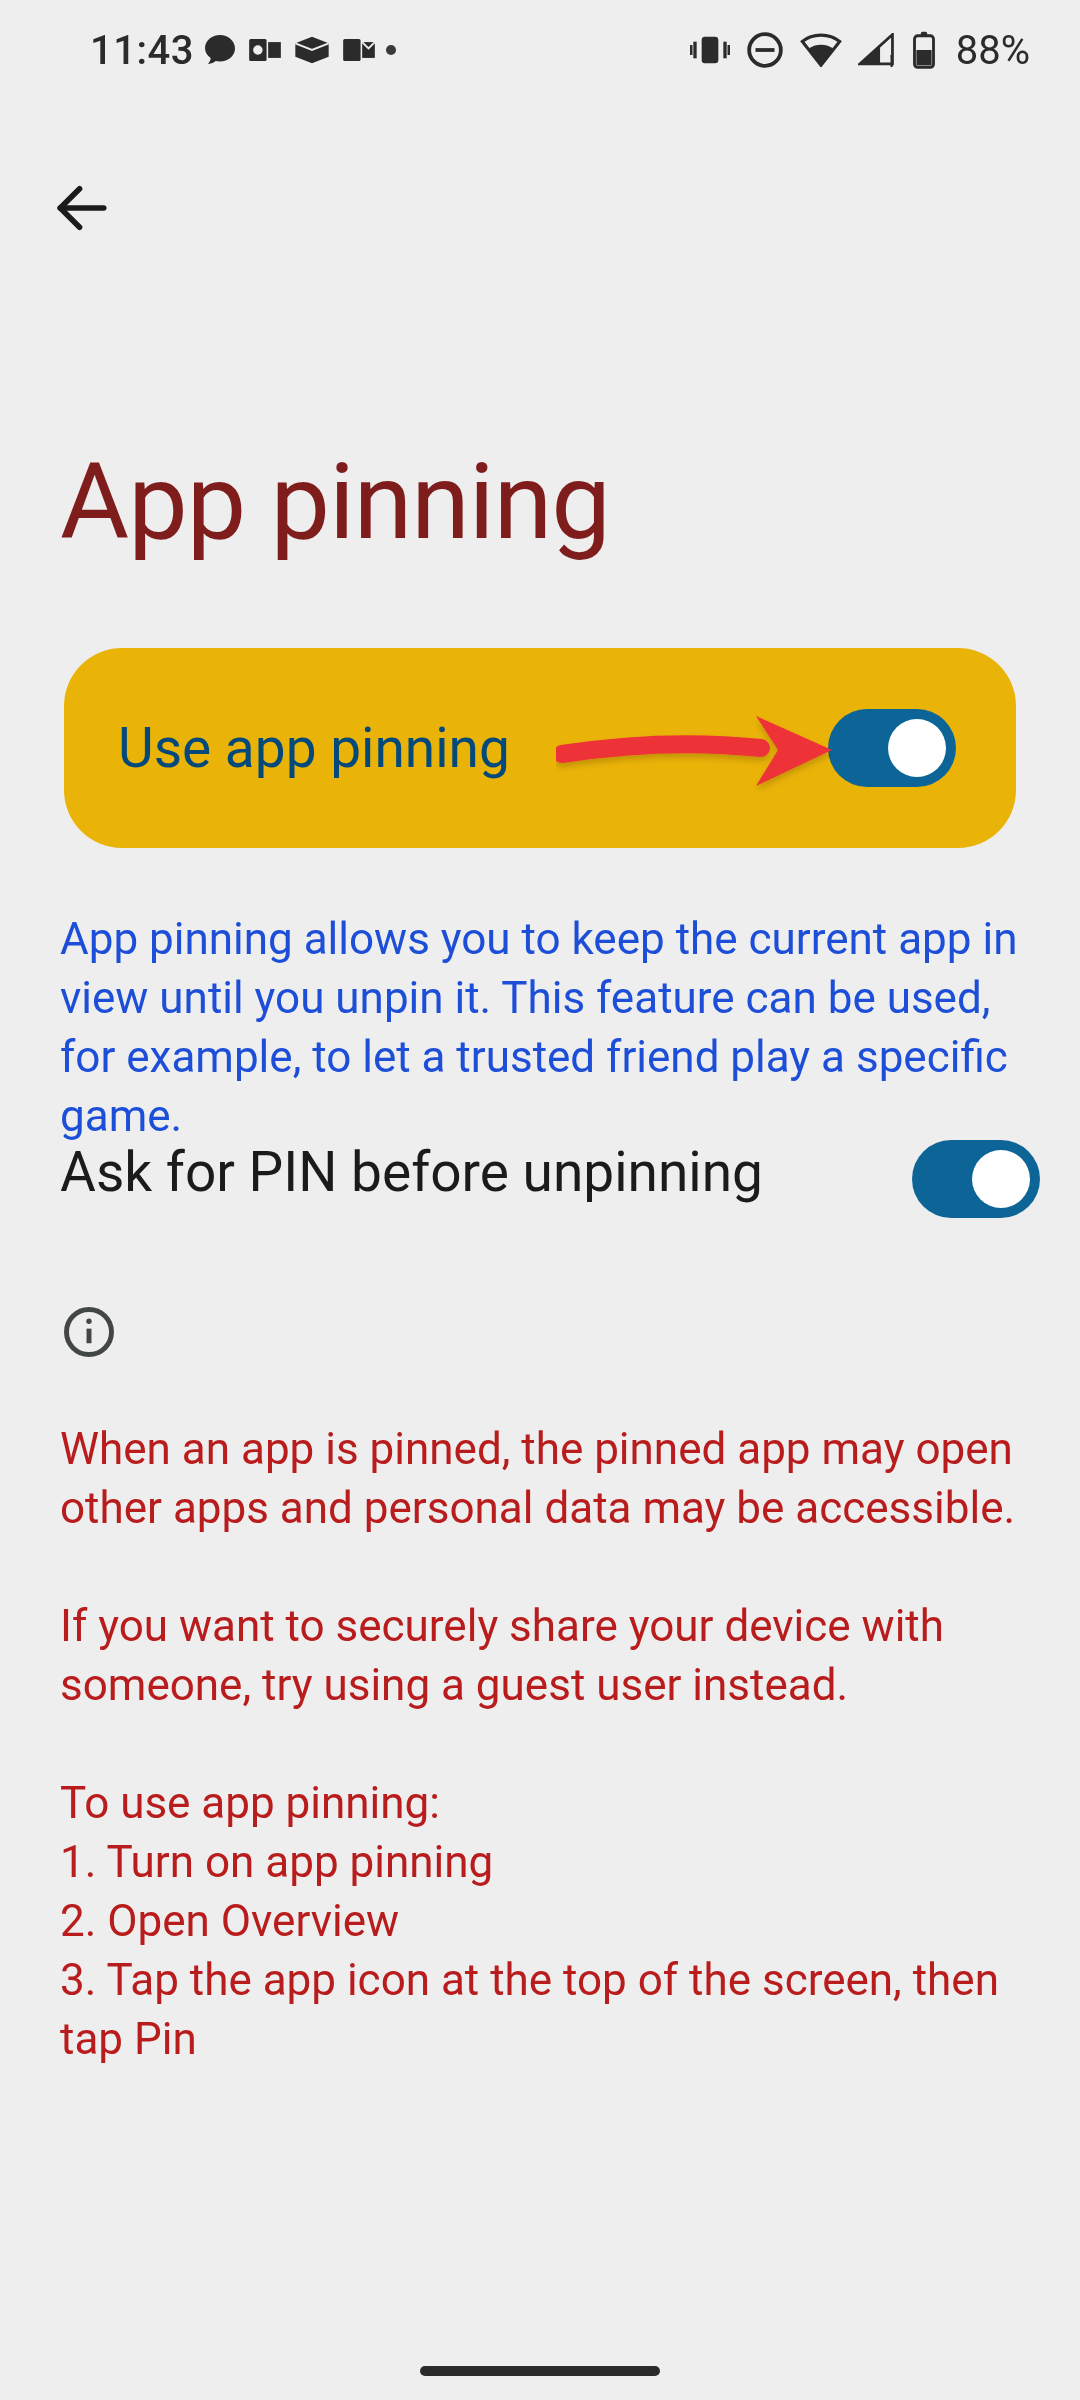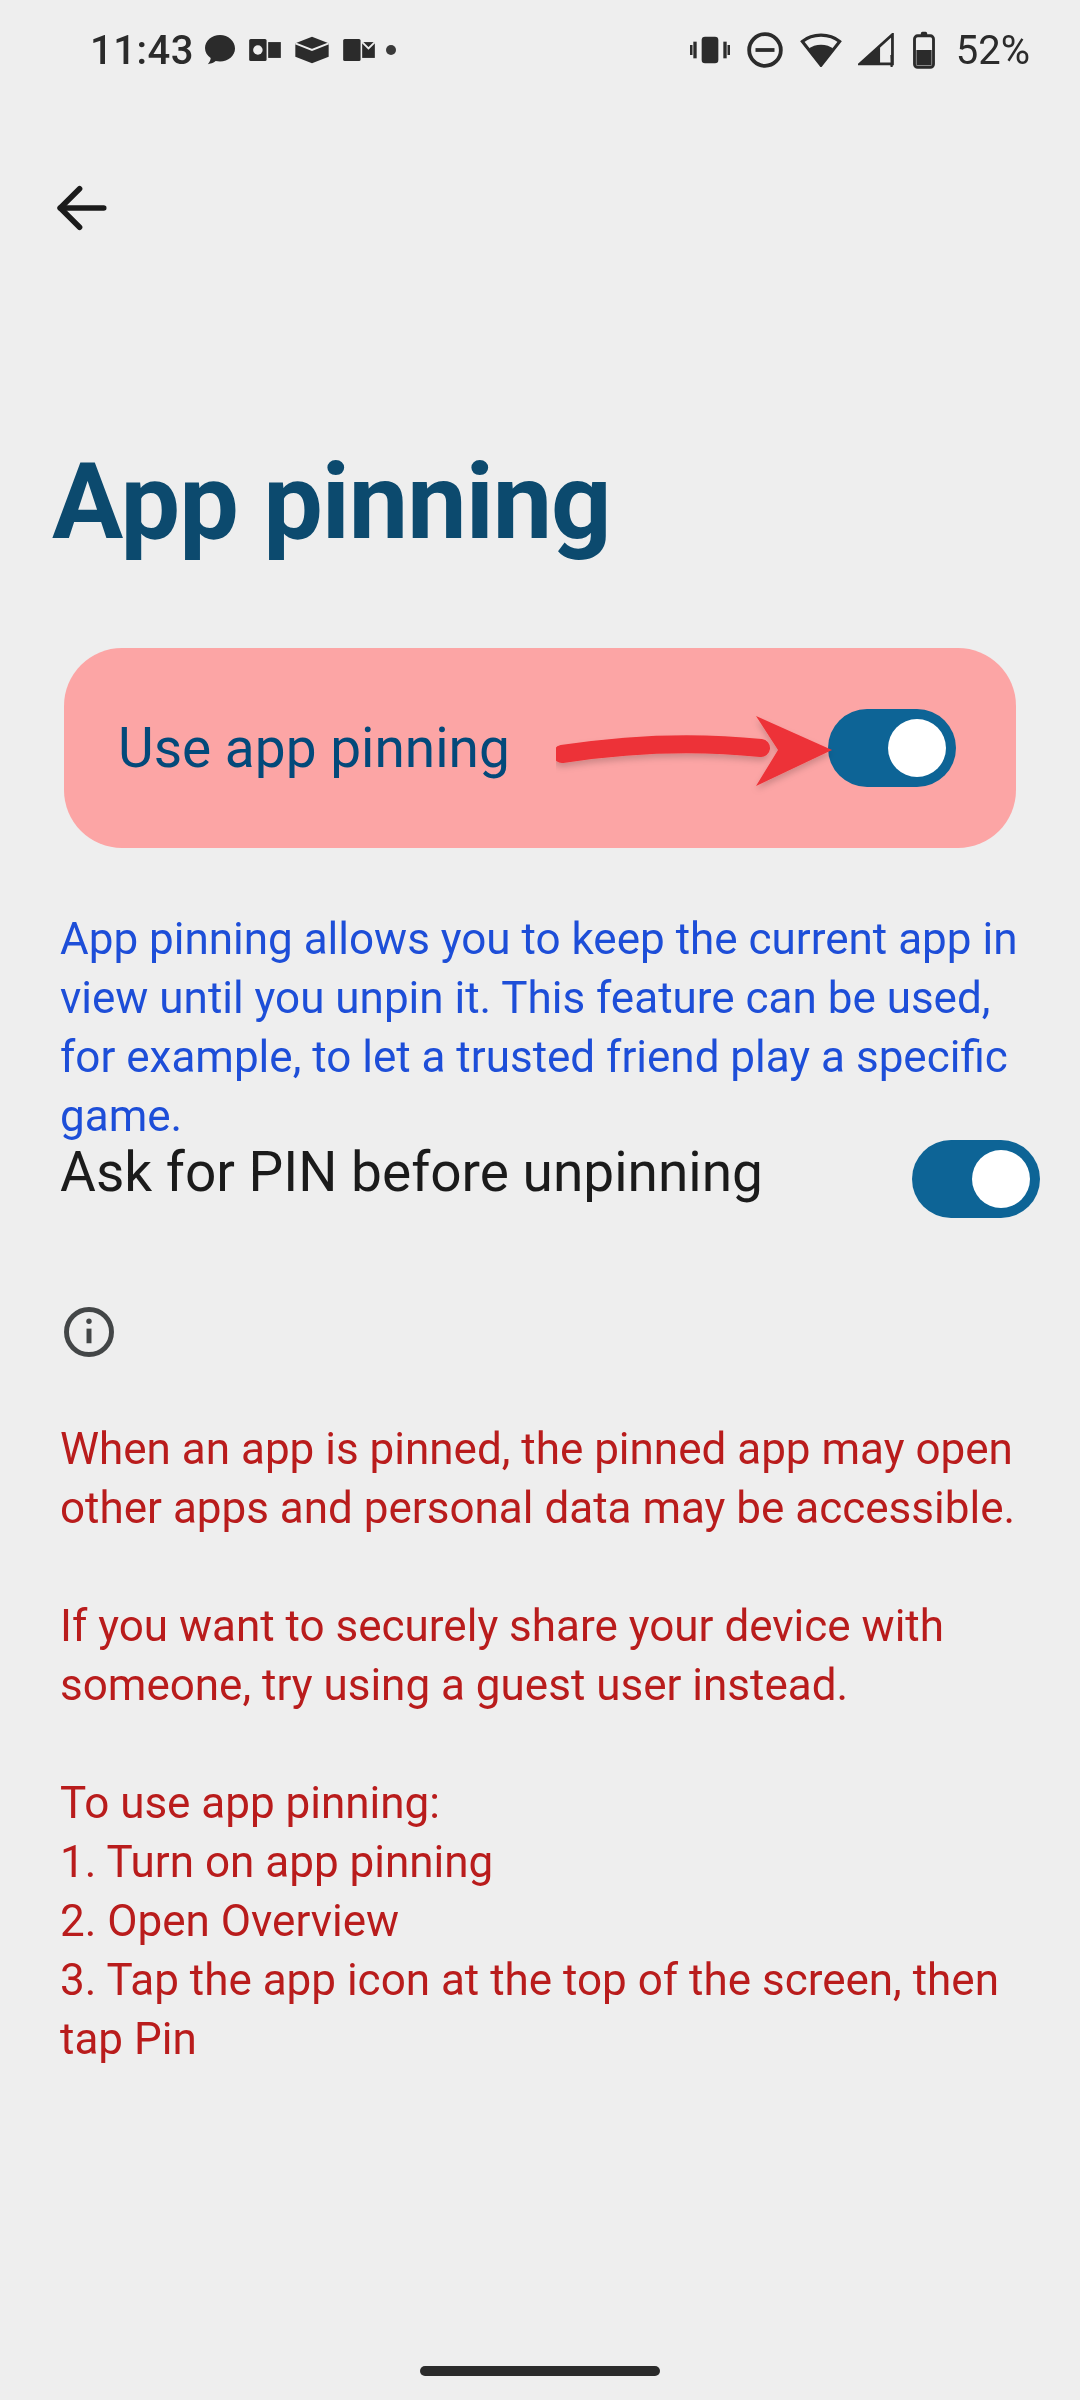--- a/index.html
+++ b/index.html
@@ -65,35 +65,35 @@
     display: flex;
     align-items: center;
     justify-content: center;
     cursor: pointer;
   }
 
   
   .page-title {
     position: absolute;
     top: 440px;
-    left: 52px;
+    left: 60px;
     font-size: 106px;
-    font-weight: 700;
-    color: #0c4a6e;
+    font-weight: 400;
+    color: #7f1d1d;
     letter-spacing: -1px;
   }
 
   
   .primary-card {
     position: absolute;
     top: 648px;
     left: 64px;
     right: 64px;
     height: 200px;
-    background: #fca5a5;
+    background: #eab308;
     border-radius: 58px;
     display: flex;
     align-items: center;
     justify-content: space-between;
     padding: 0 60px 0 54px;
   }
   .primary-card-label {
     font-size: 55px;
     font-weight: 400;
     color: #03497a;
@@ -248,21 +248,21 @@
           <text x="20" y="22" font-size="11" font-weight="bold" fill="#2b2b2b">!</text>
         </svg>
     </span>
     <span class="status-icon">
       <svg width="24" height="38" viewBox="0 0 14 24">
           <rect x="1" y="3" width="12" height="20" rx="2" fill="none" stroke="#2b2b2b" stroke-width="1.8"></rect>
           <rect x="5" y="0.5" width="4" height="3" rx="1" fill="#2b2b2b"></rect>
           <rect x="2.2" y="12" width="9.6" height="9.8" fill="#2b2b2b"></rect>
         </svg>
     </span>
-    <span class="battery-text">52%</span>
+    <span class="battery-text">88%</span>
   </div>
 </div>
 
 <div class="back-button">
   <span>
     <svg width="58" height="58" viewBox="0 0 24 24" fill="none" stroke="#1b1b1b" stroke-width="2.3" stroke-linecap="round" stroke-linejoin="round">
         <line x1="21" y1="12" x2="3" y2="12"></line>
         <polyline points="11 4 3 12 11 20"></polyline>
       </svg>
   </span>

